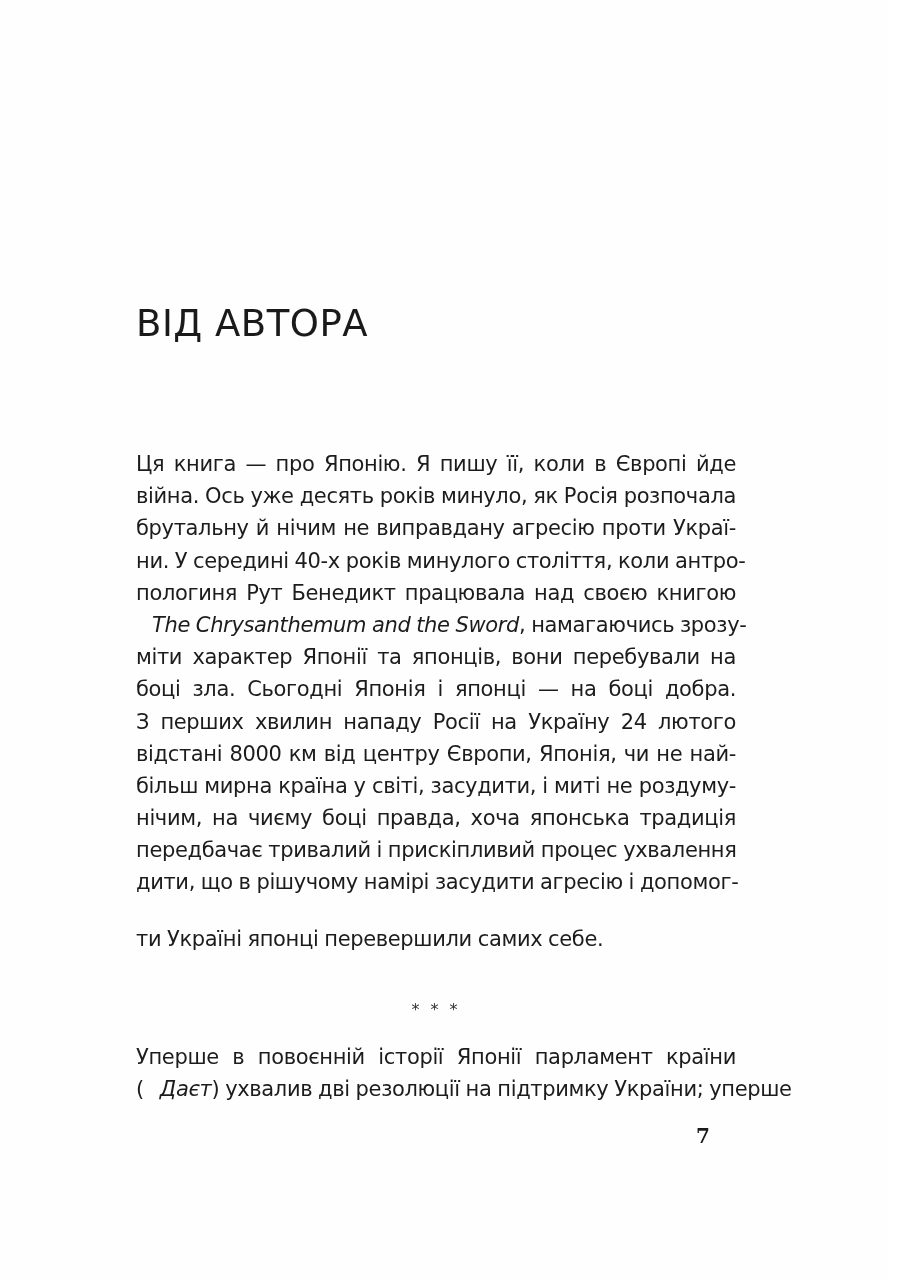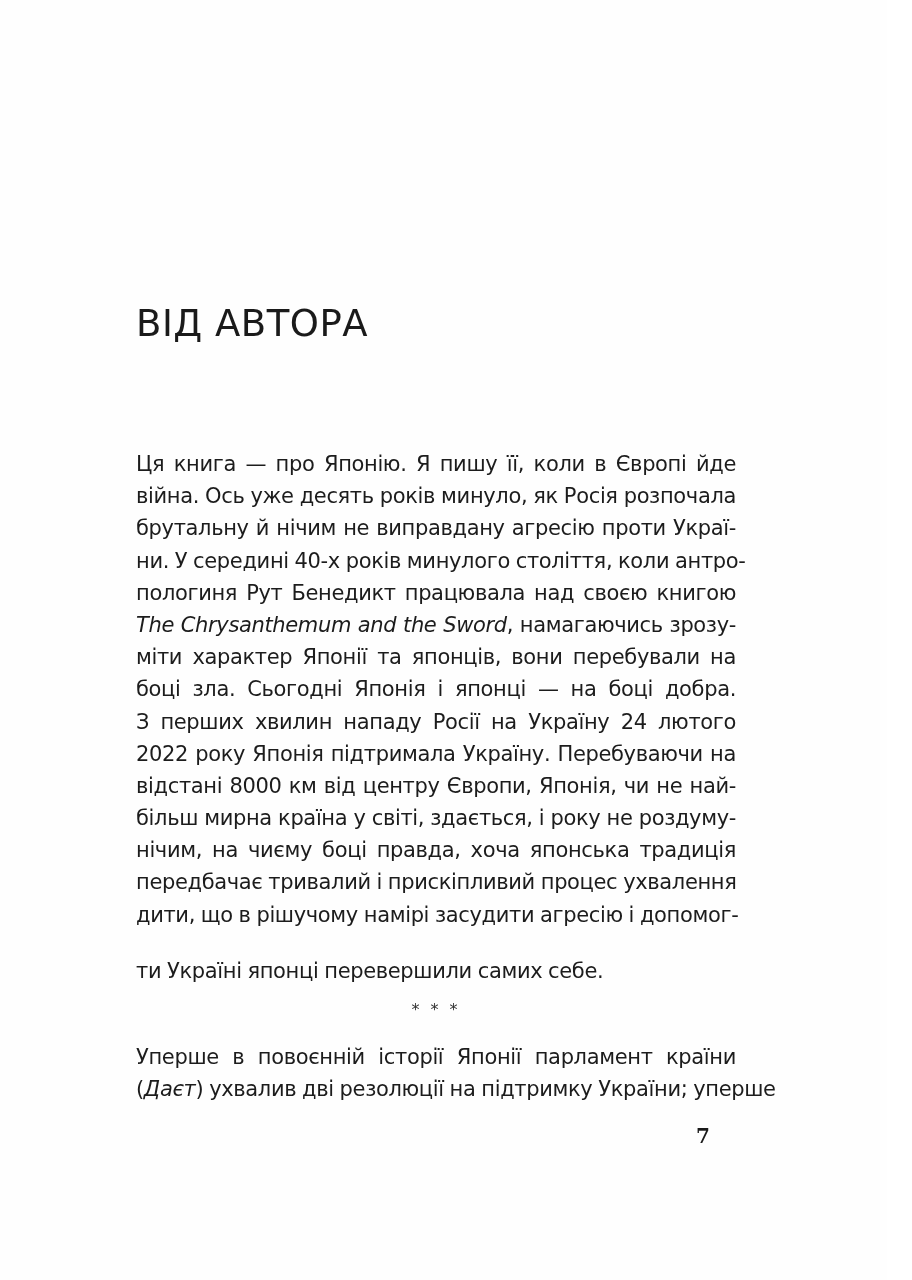--- a/index.html
+++ b/index.html
@@ -51,20 +51,21 @@
       letter-spacing: -0.35px;
       word-spacing: -0.5px;
       color: #1c1c1c;
     }
     .line.last {
       text-align-last: left;
       margin-top: 24px;
     }
     .line .it {
       font-style: italic;
+      margin-left: 16px;
     }
     #para1 { top: 448px; }
     #para2 { top: 1041px; }
     .separator {
       position: absolute;
       left: 136px;
       width: 600px;
       top: 1000px;
       text-align: center;
       font-size: 16px;
@@ -92,23 +93,22 @@
   <div class="text-block" id="para1">
     <span class="line">Ця книга — про Японію. Я пишу її, коли в Європі йде</span>
     <span class="line">війна. Ось уже десять років минуло, як Росія розпочала</span>
     <span class="line">брутальну й нічим не виправдану агресію проти Украї-</span>
     <span class="line">ни. У середині 40-х років минулого століття, коли антро-</span>
     <span class="line">пологиня Рут Бенедикт працювала над своєю книгою</span>
     <span class="line"><span class="it">The Chrysanthemum and the Sword</span><span>, намагаючись зрозу-</span></span>
     <span class="line">міти характер Японії та японців, вони перебували на</span>
     <span class="line">боці зла. Сьогодні Японія і японці — на боці добра.</span>
     <span class="line">З перших хвилин нападу Росії на Україну 24 лютого</span>
-    <span class="line">2022 року Японія підтримала Україну. Перебуваючи на</span>
     <span class="line">відстані 8000 км від центру Європи, Японія, чи не най-</span>
-    <span class="line">більш мирна країна у світі, здається, і року не роздуму-</span>
+    <span class="line">більш мирна країна у світі, засудити, і миті не роздуму-</span>
     <span class="line">нічим, на чиєму боці правда, хоча японська традиція</span>
     <span class="line">передбачає тривалий і прискіпливий процес ухвалення</span>
     <span class="line">дити, що в рішучому намірі засудити агресію і допомог-</span>
     <span class="line last">ти Україні японці перевершили самих себе.</span>
   </div>
 
   <div class="separator">* * *</div>
 
   <div class="text-block" id="para2">
     <span class="line">Уперше в повоєнній історії Японії парламент країни</span>

